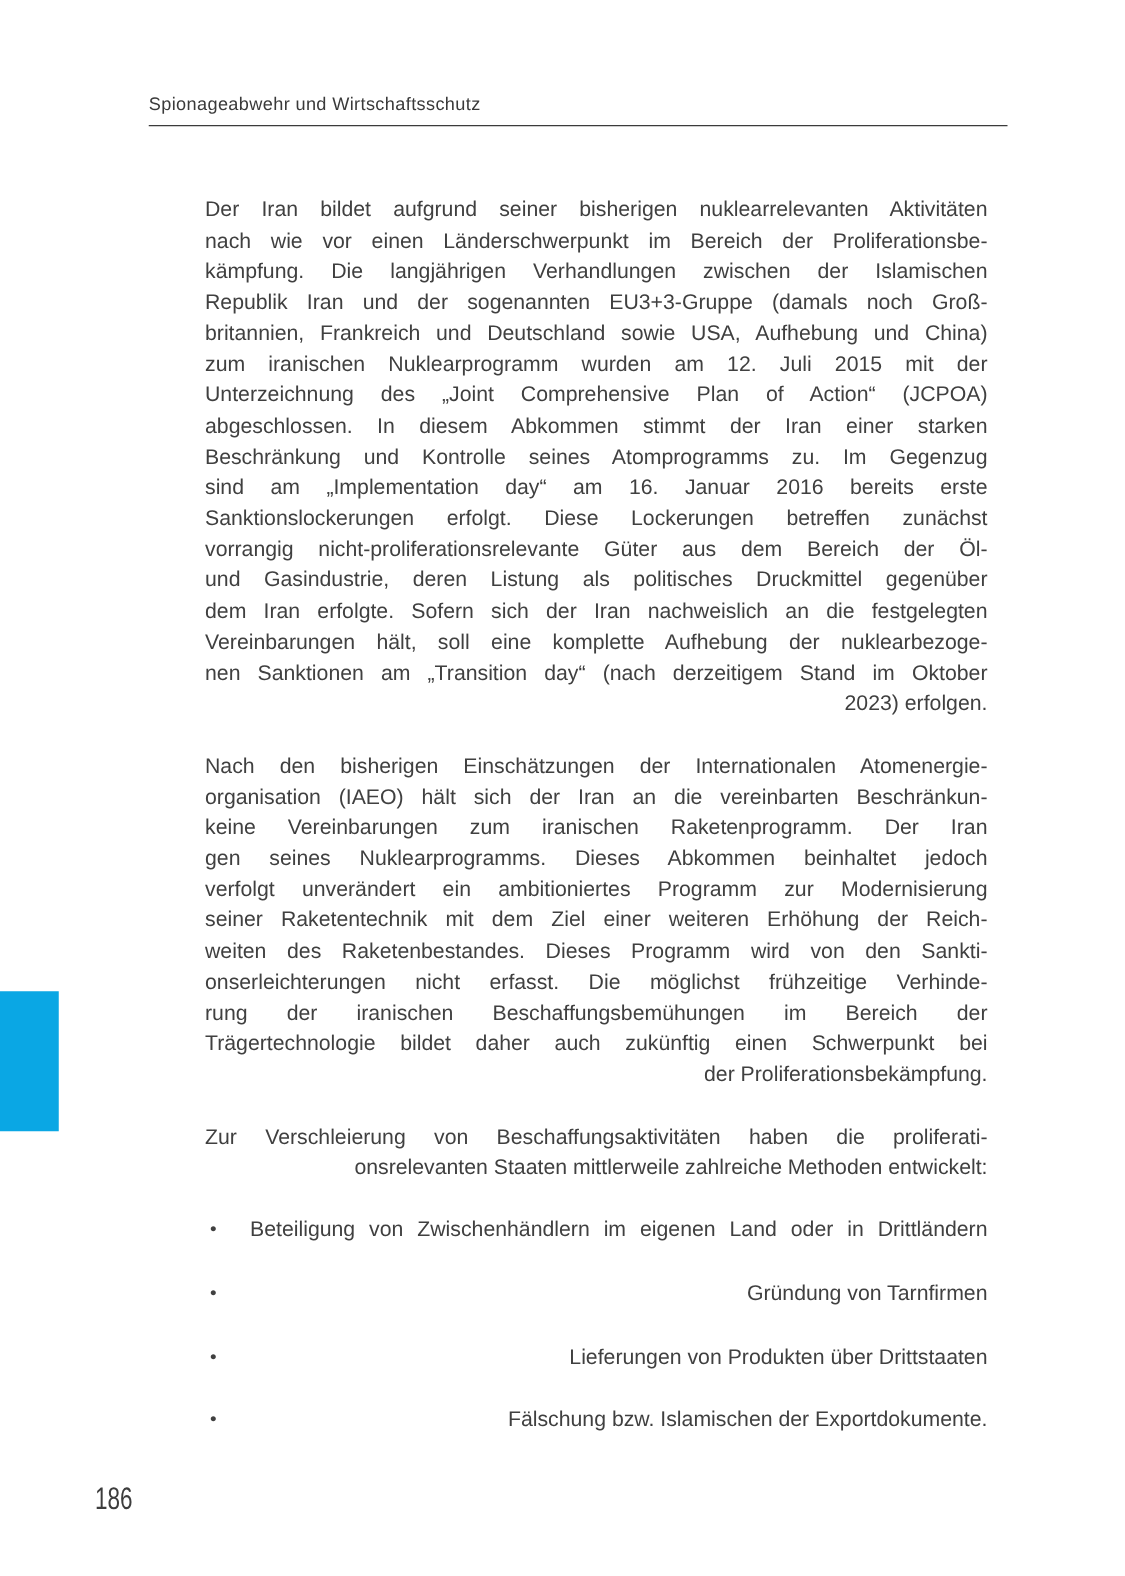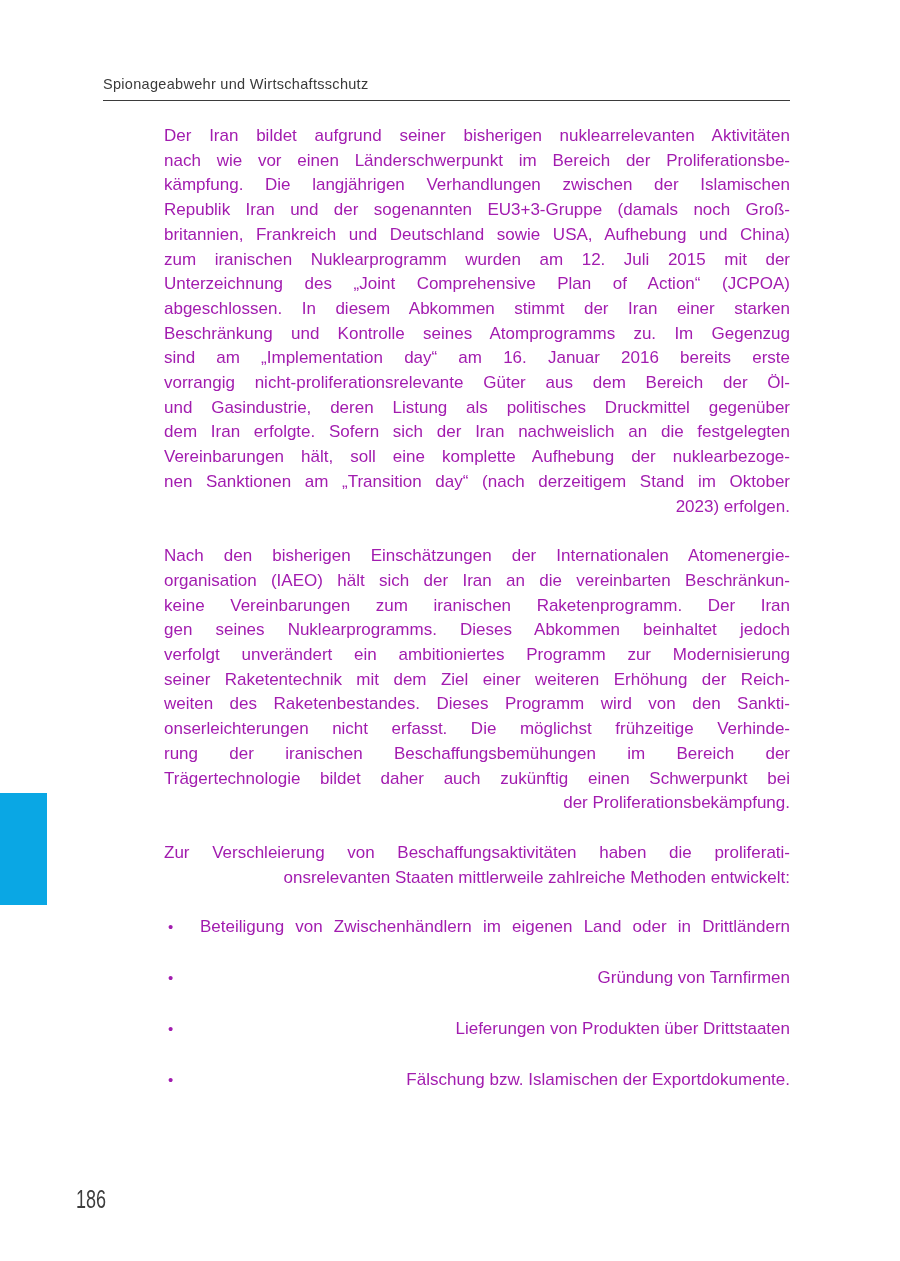--- a/index.html
+++ b/index.html
@@ -6,35 +6,35 @@
   .page {
     position: relative;
     width: 900px;
     height: 1261px;
     background: #ffffff;
     overflow: hidden;
     font-family: "Liberation Sans", sans-serif;
   }
   .header {
     position: absolute;
-    left: 103px;
+    left: 119px;
     top: 76px;
     width: 687px;
     padding-bottom: 8px;
     border-bottom: 1.5px solid #3b3b3b;
     font-size: 14.5px;
     letter-spacing: 0.3px;
     color: #3a3a3a;
   }
   .content {
     position: absolute;
     left: 164px;
-    top: 124px;
+    top: 156px;
     width: 626px;
-    color: #a21caf;
+    color: #404040;
   }
   .para {
     font-size: 17px;
     line-height: 24.7px;
     margin-bottom: 25px;
   }
   .jline { text-align: right; }
   .jline.just { text-align: justify; text-align-last: justify; }
   .bullets { margin-top: 0; }
   .bullet-item {
@@ -86,20 +86,21 @@
         <div class="jline just">Der Iran bildet aufgrund seiner bisherigen nuklearrelevanten Aktivitäten</div>
         <div class="jline just">nach wie vor einen Länderschwerpunkt im Bereich der Proliferationsbe-</div>
         <div class="jline just">kämpfung. Die langjährigen Verhandlungen zwischen der Islamischen</div>
         <div class="jline just">Republik Iran und der sogenannten EU3+3-Gruppe (damals noch Groß-</div>
         <div class="jline just">britannien, Frankreich und Deutschland sowie USA, Aufhebung und China)</div>
         <div class="jline just">zum iranischen Nuklearprogramm wurden am 12. Juli 2015 mit der</div>
         <div class="jline just">Unterzeichnung des „Joint Comprehensive Plan of Action“ (JCPOA)</div>
         <div class="jline just">abgeschlossen. In diesem Abkommen stimmt der Iran einer starken</div>
         <div class="jline just">Beschränkung und Kontrolle seines Atomprogramms zu. Im Gegenzug</div>
         <div class="jline just">sind am „Implementation day“ am 16. Januar 2016 bereits erste</div>
+        <div class="jline just">Sanktionslockerungen erfolgt. Diese Lockerungen betreffen zunächst</div>
         <div class="jline just">vorrangig nicht-proliferationsrelevante Güter aus dem Bereich der Öl-</div>
         <div class="jline just">und Gasindustrie, deren Listung als politisches Druckmittel gegenüber</div>
         <div class="jline just">dem Iran erfolgte. Sofern sich der Iran nachweislich an die festgelegten</div>
         <div class="jline just">Vereinbarungen hält, soll eine komplette Aufhebung der nuklearbezoge-</div>
         <div class="jline just">nen Sanktionen am „Transition day“ (nach derzeitigem Stand im Oktober</div>
         <div class="jline">2023) erfolgen.</div>
       </div>
     <div class="para">
         <div class="jline just">Nach den bisherigen Einschätzungen der Internationalen Atomenergie-</div>
         <div class="jline just">organisation (IAEO) hält sich der Iran an die vereinbarten Beschränkun-</div>

